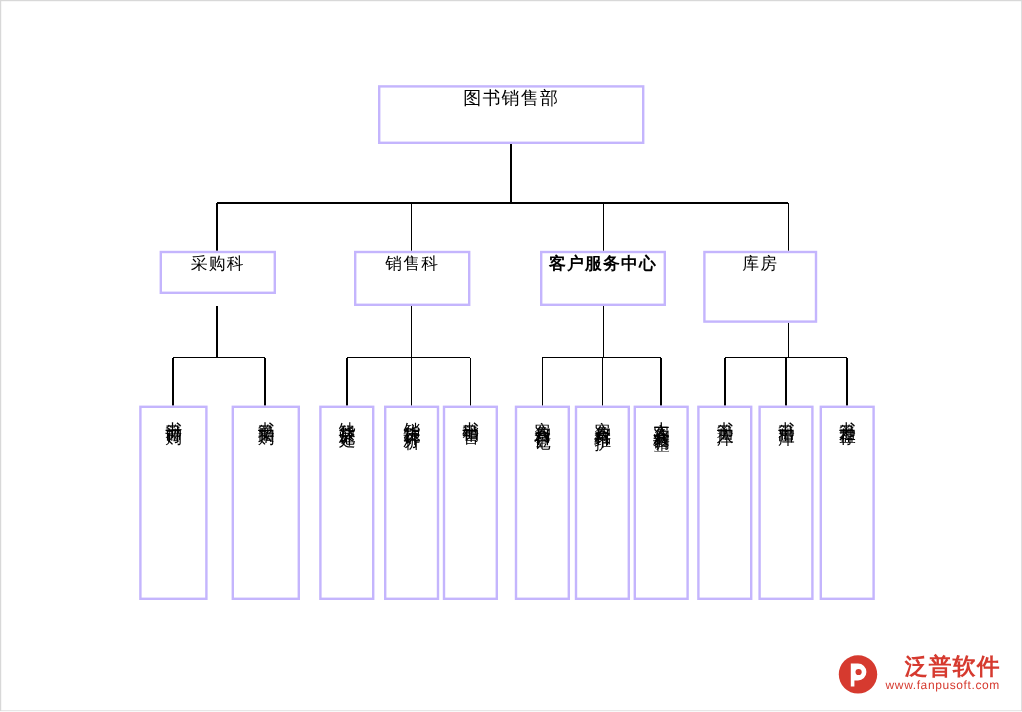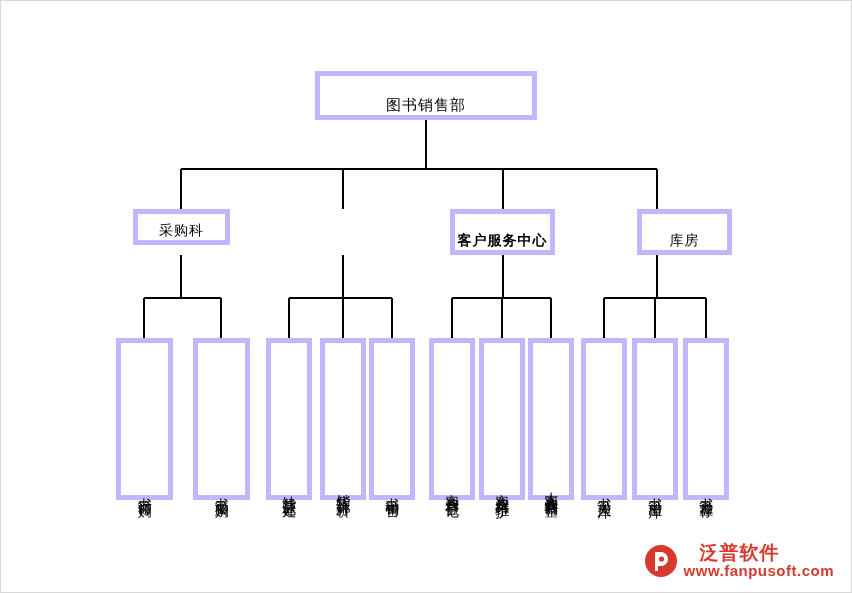--- a/index.html
+++ b/index.html
@@ -30,24 +30,24 @@
   svg.lines {
     position: absolute;
     left: 0;
     top: 0;
     width: 852px;
     height: 593px;
   }
   .node {
     position: absolute;
     box-sizing: border-box;
-    border: 5px solid #c4b5fd;
+    border: 2px solid #c4b5fd;
     background: #ffffff;
     display: flex;
-    align-items: flex-end;
+    align-items: flex-start;
     justify-content: center;
     text-align: center;
     color: #000000;
   }
   .node-root {
     font-size: 15px;
     letter-spacing: 1px;
   }
   .node-dept {
     font-size: 14px;
@@ -88,24 +88,23 @@
     line-height: 1.05;
   }
   .wm-title {
     font-size: 19px;
     font-weight: bold;
     color: #d63a2f;
     letter-spacing: 1px;
     margin-left: 16px;
   }
   .wm-url {
-    font-size: 15px;
+    font-size: 10px;
     color: #d63a2f;
     letter-spacing: 0.5px;
-    font-weight: bold;
   }
 </style>
 </head>
 <body>
 
 <div id="page">
 
   <div class="border-frame"></div>
 
   <svg class="lines" viewBox="0 0 852 593">
@@ -145,24 +144,27 @@
     </g>
   </svg>
 
   <div class="node node-root" style="left:315px; top:71px; width:222px; height:49px;">
     <span>图书销售部</span>
   </div>
 
   <div class="node node-dept" style="left:133px; top:209px; width:97px; height:36px;">
     <span>采购科</span>
   </div>
+  <div class="node node-dept" style="left:295px; top:209px; width:97px; height:46px;">
+    <span>销售科</span>
+  </div>
   <div class="node node-dept" style="left:450px; top:209px; width:105px; height:46px;font-weight:bold;">
     <span>客户服务中心</span>
   </div>
-  <div class="node node-dept" style="left:637px; top:209px; width:95px; height:46px;">
+  <div class="node node-dept" style="left:586px; top:209px; width:95px; height:60px;">
     <span>库房</span>
   </div>
 
   <div class="node node-leaf" style="left:116px; top:338px; width:57px; height:162px;">
     <span class="leaf-text two-col">书籍订购</span>
   </div>
   <div class="node node-leaf" style="left:193px; top:338px; width:57px; height:162px;">
     <span class="leaf-text two-col">书籍采购</span>
   </div>
 

